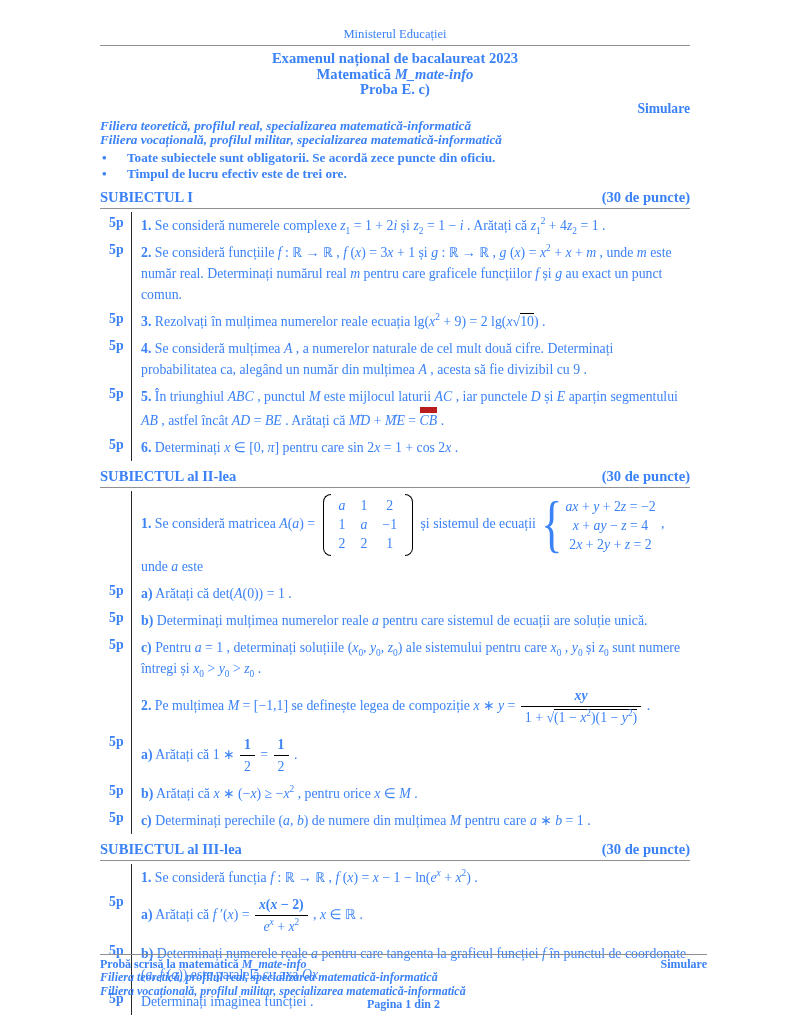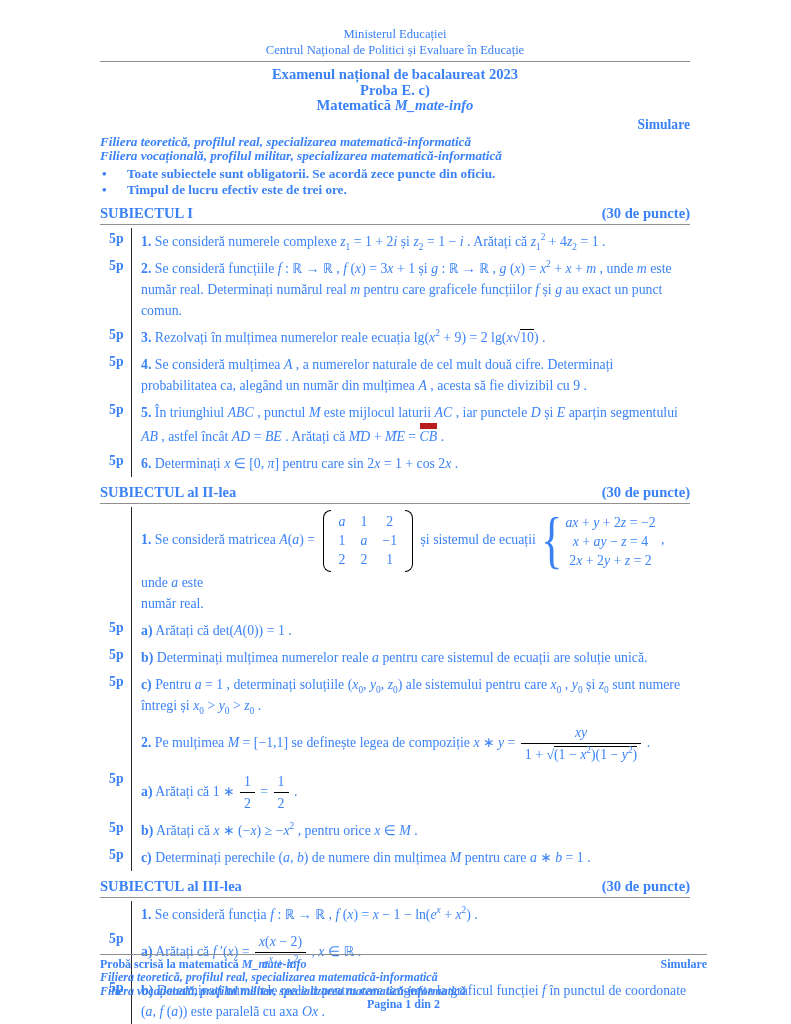--- a/index.html
+++ b/index.html
@@ -25,21 +25,21 @@
   .rule { border-top:1.4px solid #8f8f8f; margin-top:1px; margin-bottom:3px; }
   .item { display:flex; align-items:stretch; }
   .marker { flex:0 0 32px; box-sizing:border-box; border-right:1.2px solid #2a2a2a; font-weight:bold; font-size:13.8px; padding:3px 0 3px 9px; }
   .body { flex:1; padding:3px 0 3px 9px; font-size:13.8px; line-height:21px; }
   .cont { display:block; }
 
   sub,sup { font-size:0.68em; line-height:0; }
   .rt { white-space:nowrap; }
   .rb { border-top:1px solid #000; }
   .fr { display:inline-flex; flex-direction:column; align-items:stretch; vertical-align:middle; margin:0 2px; text-align:center; }
-  .fr .n { border-bottom:1px solid #000; padding:0 4px; }
+  .fr .n { border-bottom:1px solid #000; padding:0 4px;font-weight:bold; }
   .fr .d { padding:0 4px; }
   .vec { display:inline-block; position:relative; }
   .vec .va { position:absolute; top:-0.72em; left:50%; transform:translateX(-50%); font-size:0.78em; font-style:normal; }
   .ovl { display:inline-block; border-top:6px solid #b91c1c; line-height:1.15; }
   .mat { display:inline-flex; align-items:stretch; vertical-align:middle; margin:0 4px; }
   .mlp { width:7px; border:1.2px solid #000; border-right:none; border-radius:11px 0 0 11px; }
   .mrp { width:7px; border:1.2px solid #000; border-left:none; border-radius:0 11px 11px 0; }
   .mgrid { display:inline-grid; grid-template-columns:repeat(3,auto); column-gap:15px; row-gap:3px; padding:4px 8px; text-align:center; line-height:16px; }
   .sys { display:inline-flex; align-items:center; vertical-align:middle; margin:0 2px; }
   .brace { font-size:44px; font-weight:400; line-height:1; transform:scaleY(1.45); margin-right:3px; }
@@ -49,25 +49,24 @@
   .footrule { border-top:1.4px solid #8f8f8f; margin-bottom:3px; }
   .foot-row { display:flex; justify-content:space-between; }
   .fi { font-style:italic; }
 </style>
 </head>
 <body>
 
 <div class="page">
   <header>
     <div class="c small">Ministerul Educației</div>
-    <div class="c small">Centrul Național de Politici și Evaluare în Educație</div>
     <div class="toprule"></div>
     <div class="c t1">Examenul național de bacalaureat 2023</div>
+    <div class="c t1">Matematică <i>M_mate-info</i></div>
     <div class="c t1">Proba E. c)</div>
-    <div class="c t1">Matematică <i>M_mate-info</i></div>
     <div class="r sim">Simulare</div>
     <div class="bi">Filiera teoretică, profilul real, specializarea matematică-informatică</div>
     <div class="bi">Filiera vocațională, profilul militar, specializarea matematică-informatică</div>
     <div class="bullets">
       <div class="bullet">
         <span class="dot">•</span>
         <span>Toate subiectele sunt obligatorii. Se acordă zece puncte din oficiu.</span>
       </div>
       <div class="bullet">
         <span class="dot">•</span>
@@ -133,21 +132,21 @@
                   <span>1</span>
                 </span>
                 <span class="mrp"></span>
               </span> și sistemul de ecuații <span class="sys">
                 <span class="brace">{</span>
                 <span class="eqs">
                   <span><i>ax</i> + <i>y</i> + 2<i>z</i> = −2</span>
                   <span><i>x</i> + <i>ay</i> − <i>z</i> = 4</span>
                   <span>2<i>x</i> + 2<i>y</i> + <i>z</i> = 2</span>
                 </span>
-              </span> , unde <i>a</i> este<span class="cont">număr real.</span></div>
+              </span> , unde <i>a</i> este</div>
           </div>
           <div class="item">
             <div class="marker">5p</div>
             <div class="body"><b>a)</b> Arătați că det(<i>A</i>(0)) = 1 .</div>
           </div>
           <div class="item">
             <div class="marker">5p</div>
             <div class="body"><b>b)</b> Determinați mulțimea numerelor reale <i>a</i> pentru care sistemul de ecuații are soluție unică.</div>
           </div>
           <div class="item">

